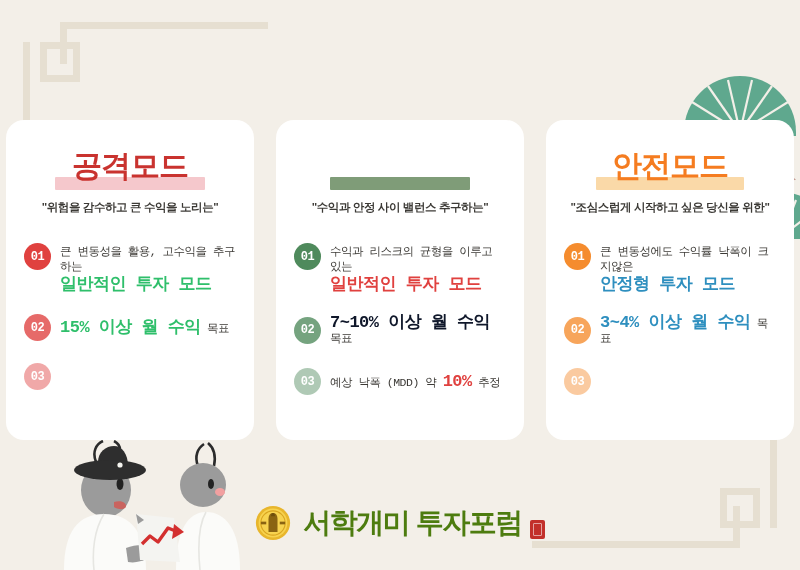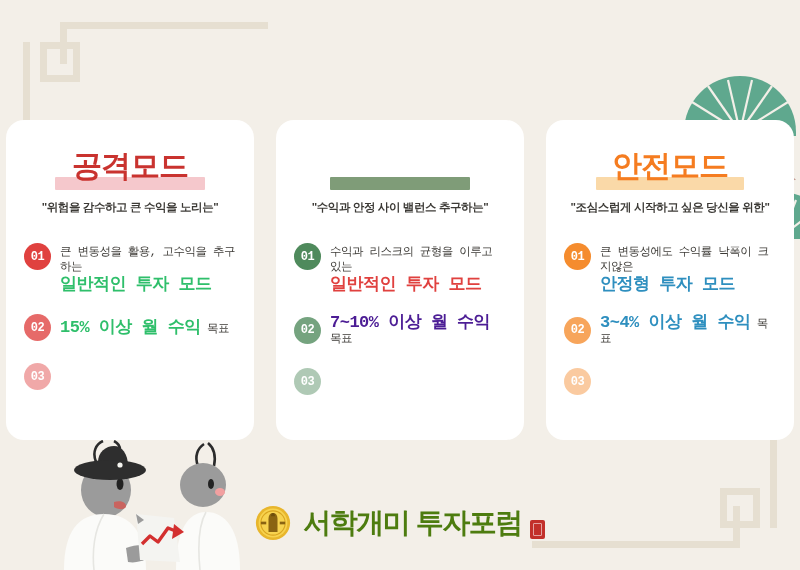--- a/index.html
+++ b/index.html
@@ -232,25 +232,26 @@
       <div class="item">
         <span class="badge" style="background: rgb(79, 138, 92); opacity: 1;">01</span>
         <span class="item-text">
           <span>수익과 리스크의 균형을 이루고 있는</span>
           <span class="line2 strong" style="color: rgb(224, 65, 63);">일반적인 투자 모드</span>
         </span>
       </div>
 
       <div class="item single">
         <span class="badge" style="background: rgb(79, 138, 92); opacity: 0.78;">02</span>
-        <span class="item-text"><span class="strong" style="color: #4c1d95;">7~10% 이상 월 수익</span><span> 목표</span></span>
+        <span class="item-text"><span class="strong" style="color: #0f172a;">7~10% 이상 월 수익</span><span> 목표</span></span>
       </div>
 
       <div class="item single">
         <span class="badge" style="background: rgb(79, 138, 92); opacity: 0.45;">03</span>
+        <span class="item-text"><span>예상 낙폭 (MDD) 약 </span><span class="strong" style="color: rgb(224, 65, 63);">10%</span><span> 추정</span></span>
       </div>
 
     </div>
   </div>
 
   <div class="card">
     <div class="card-title-wrap">
       <span class="card-title-hl" style="background: rgb(250, 217, 168); width: 148px;"></span>
       <span class="card-title" style="color: rgb(245, 124, 32);">안전모드</span>
     </div>

